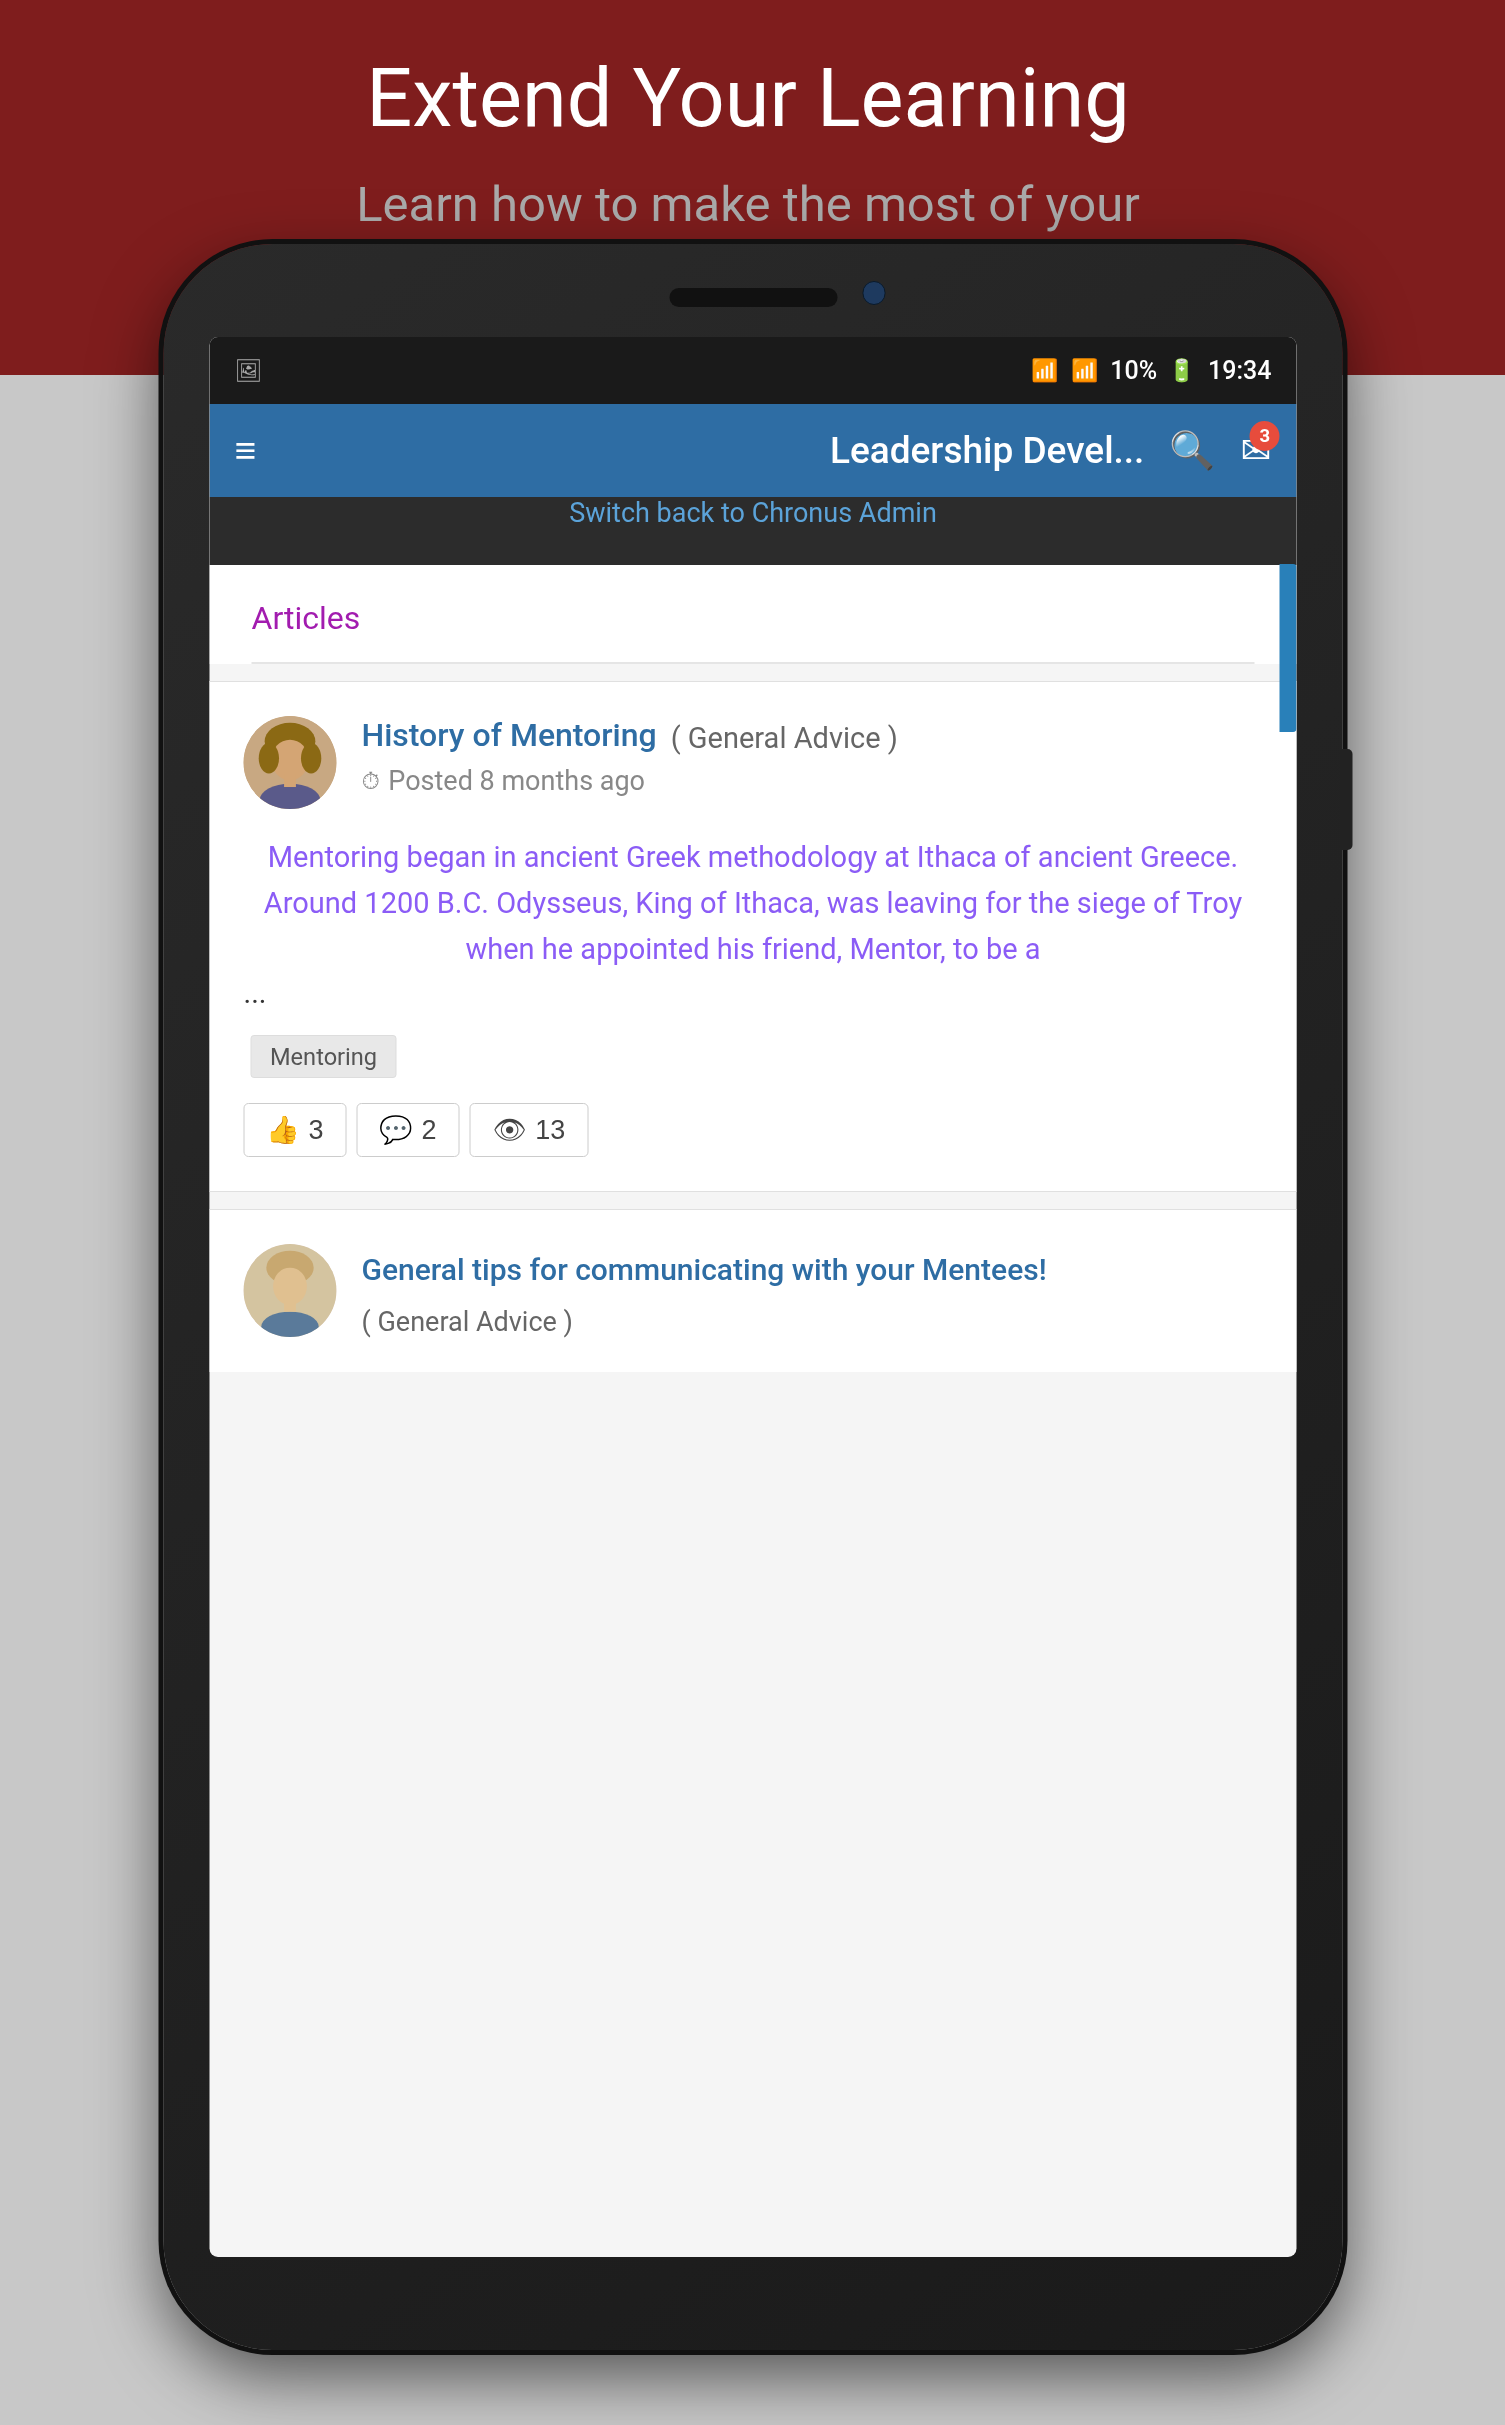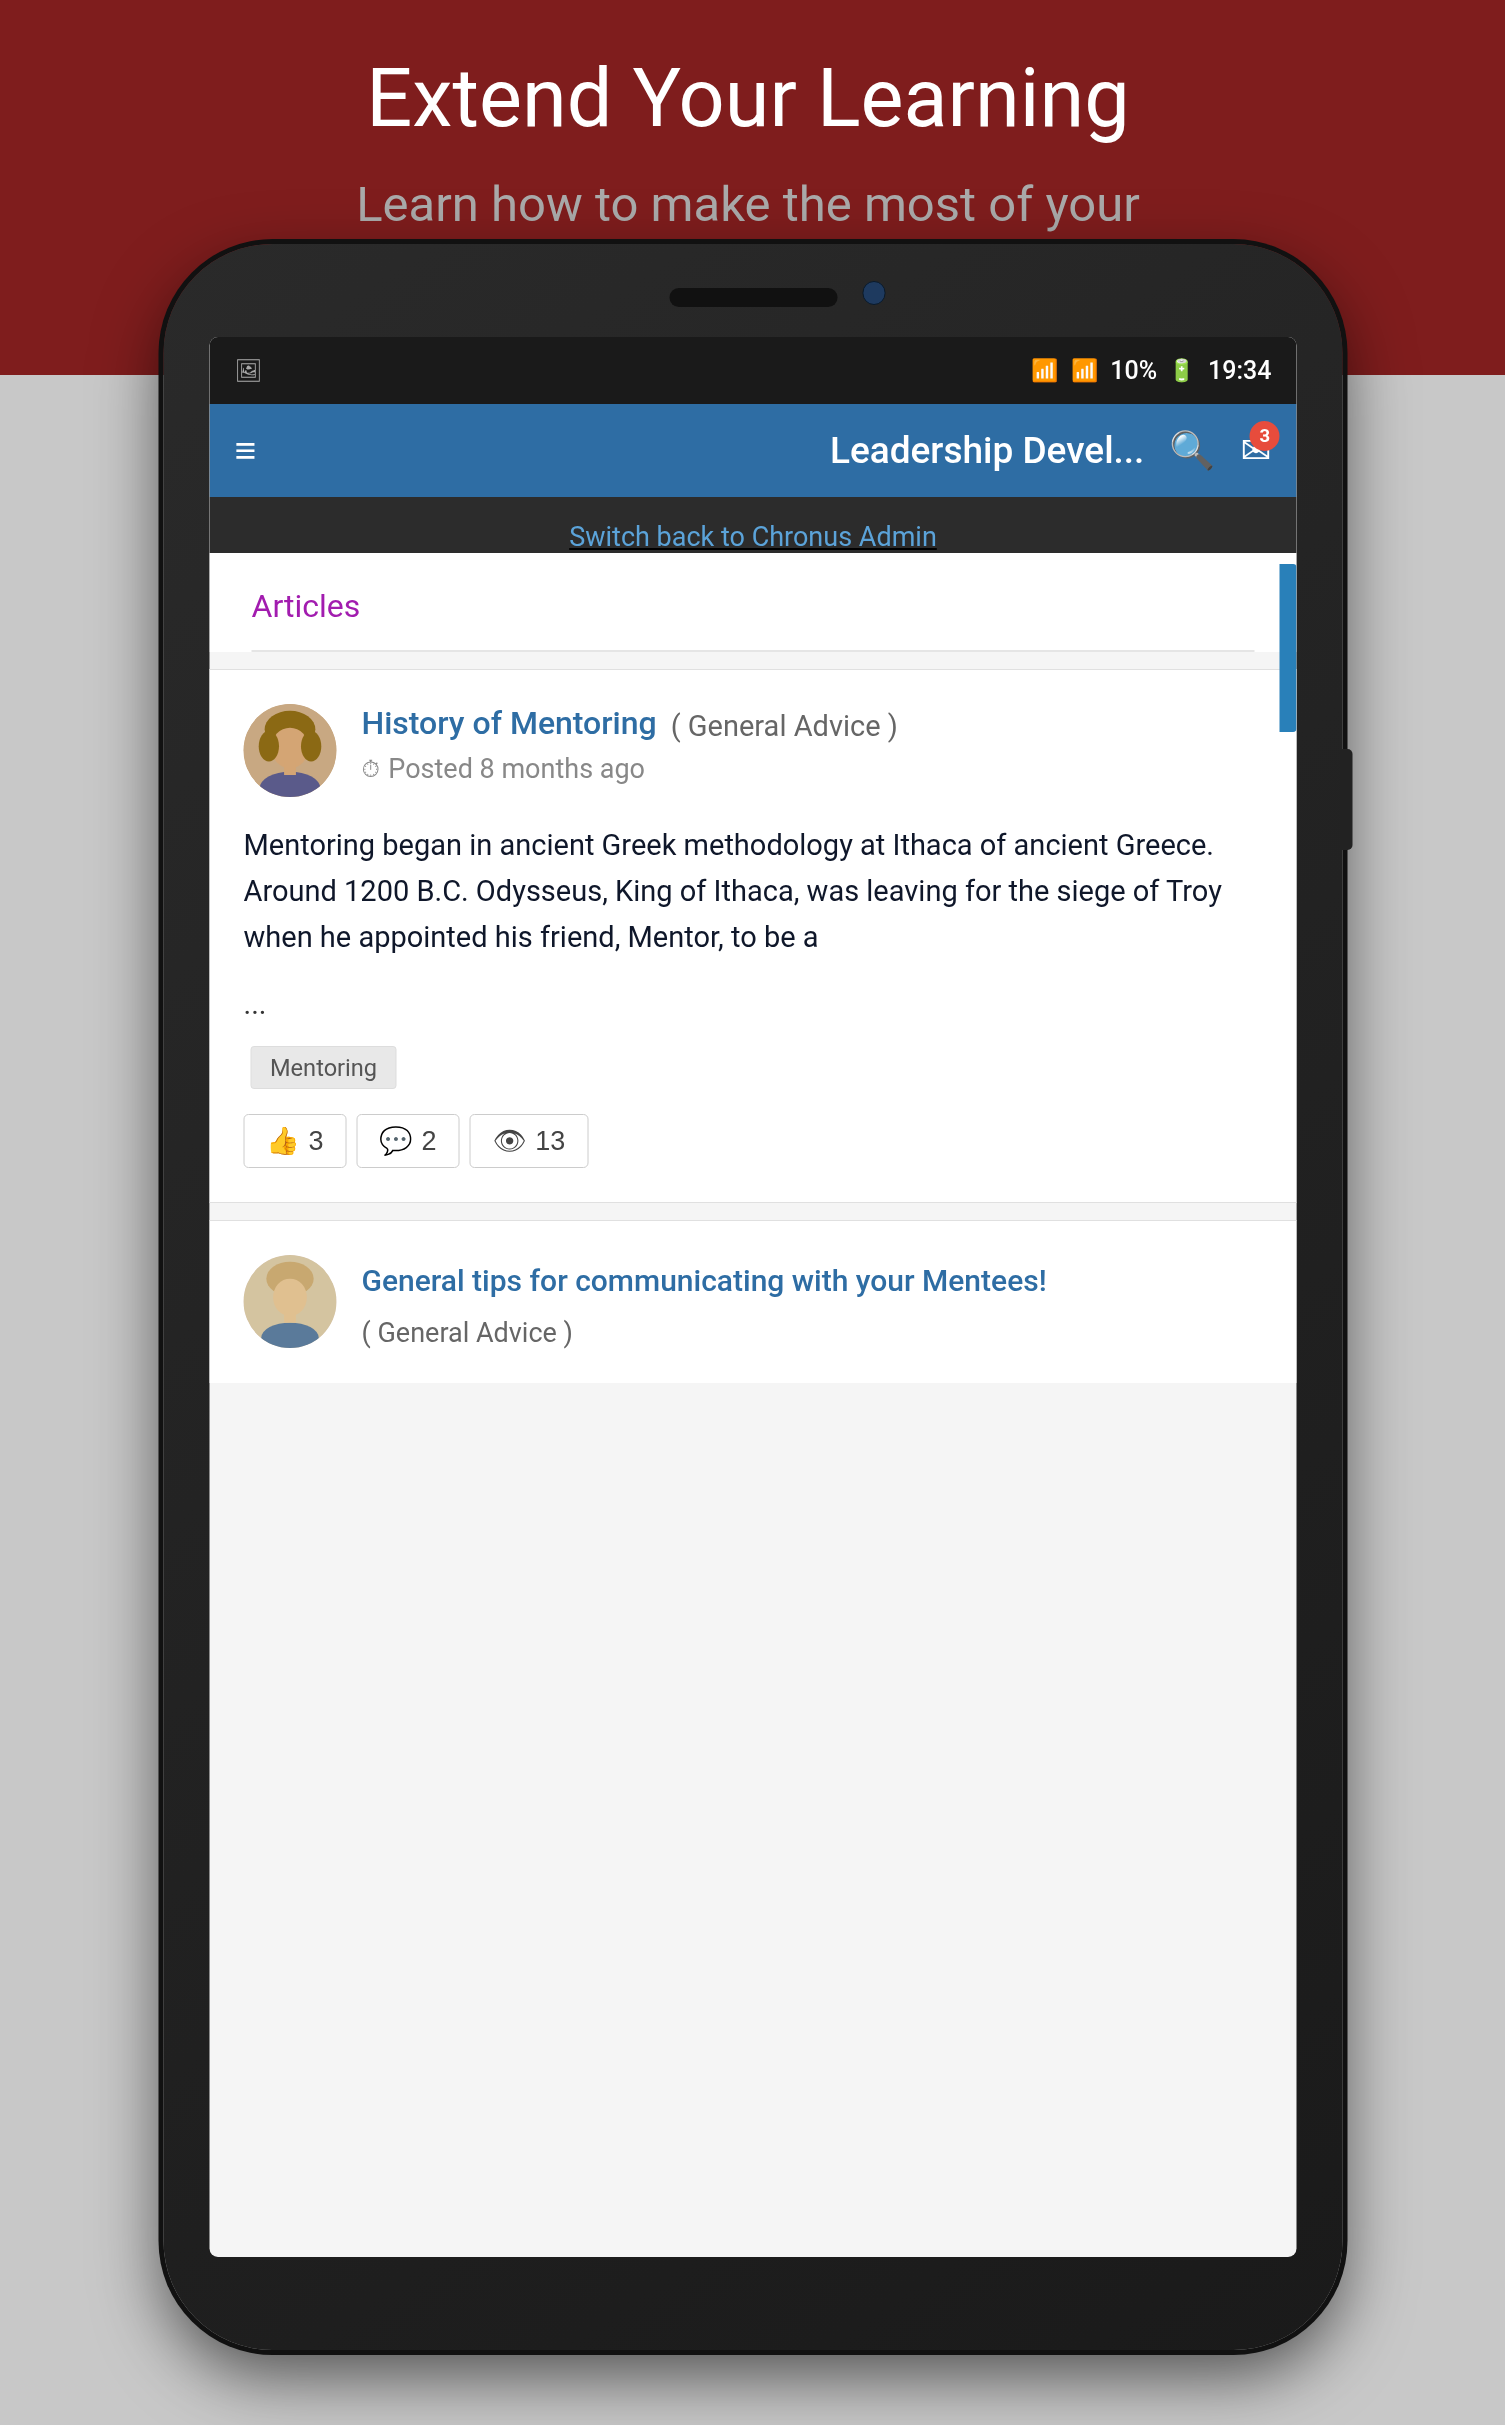--- a/index.html
+++ b/index.html
@@ -184,26 +184,25 @@
       top: 160px;
       width: 17px;
       height: 168px;
       background: #2980b9;
       border-radius: 0 3.4px 3.4px 0;
     }
 
     
     .admin-bar {
       width: 100%;
-      height: 56px;
+      height: 68px;
       background: #2c2c2c;
       display: flex;
-      align-items: flex-end;
+      align-items: flex-start;
       justify-content: center;
-      text-decoration: underline;
     }
     .admin-bar-text {
       color: #5ba3d9;
       font-size: 27px;
     }
 
     
     .content-area {
       background: #ffffff;
       padding: 34px 42px 0 42px;
@@ -307,23 +306,24 @@
       display: flex;
       align-items: center;
       gap: 8.4px;
       color: #888;
       font-size: 27px;
       margin-top: 5px;
     }
 
     .article-body {
       font-size: 29px;
-      color: #0f172a;
+      color: #8b5cf6;
       line-height: 1.6;
-      margin-bottom: 26px;
+      margin-bottom: 3px;
+      text-align: center;
     }
     .article-ellipsis {
       font-size: 29px;
       color: #333;
       margin-bottom: 25px;
     }
 
     .tag-badge {
       display: inline-block;
       background: #e8e8e8;

